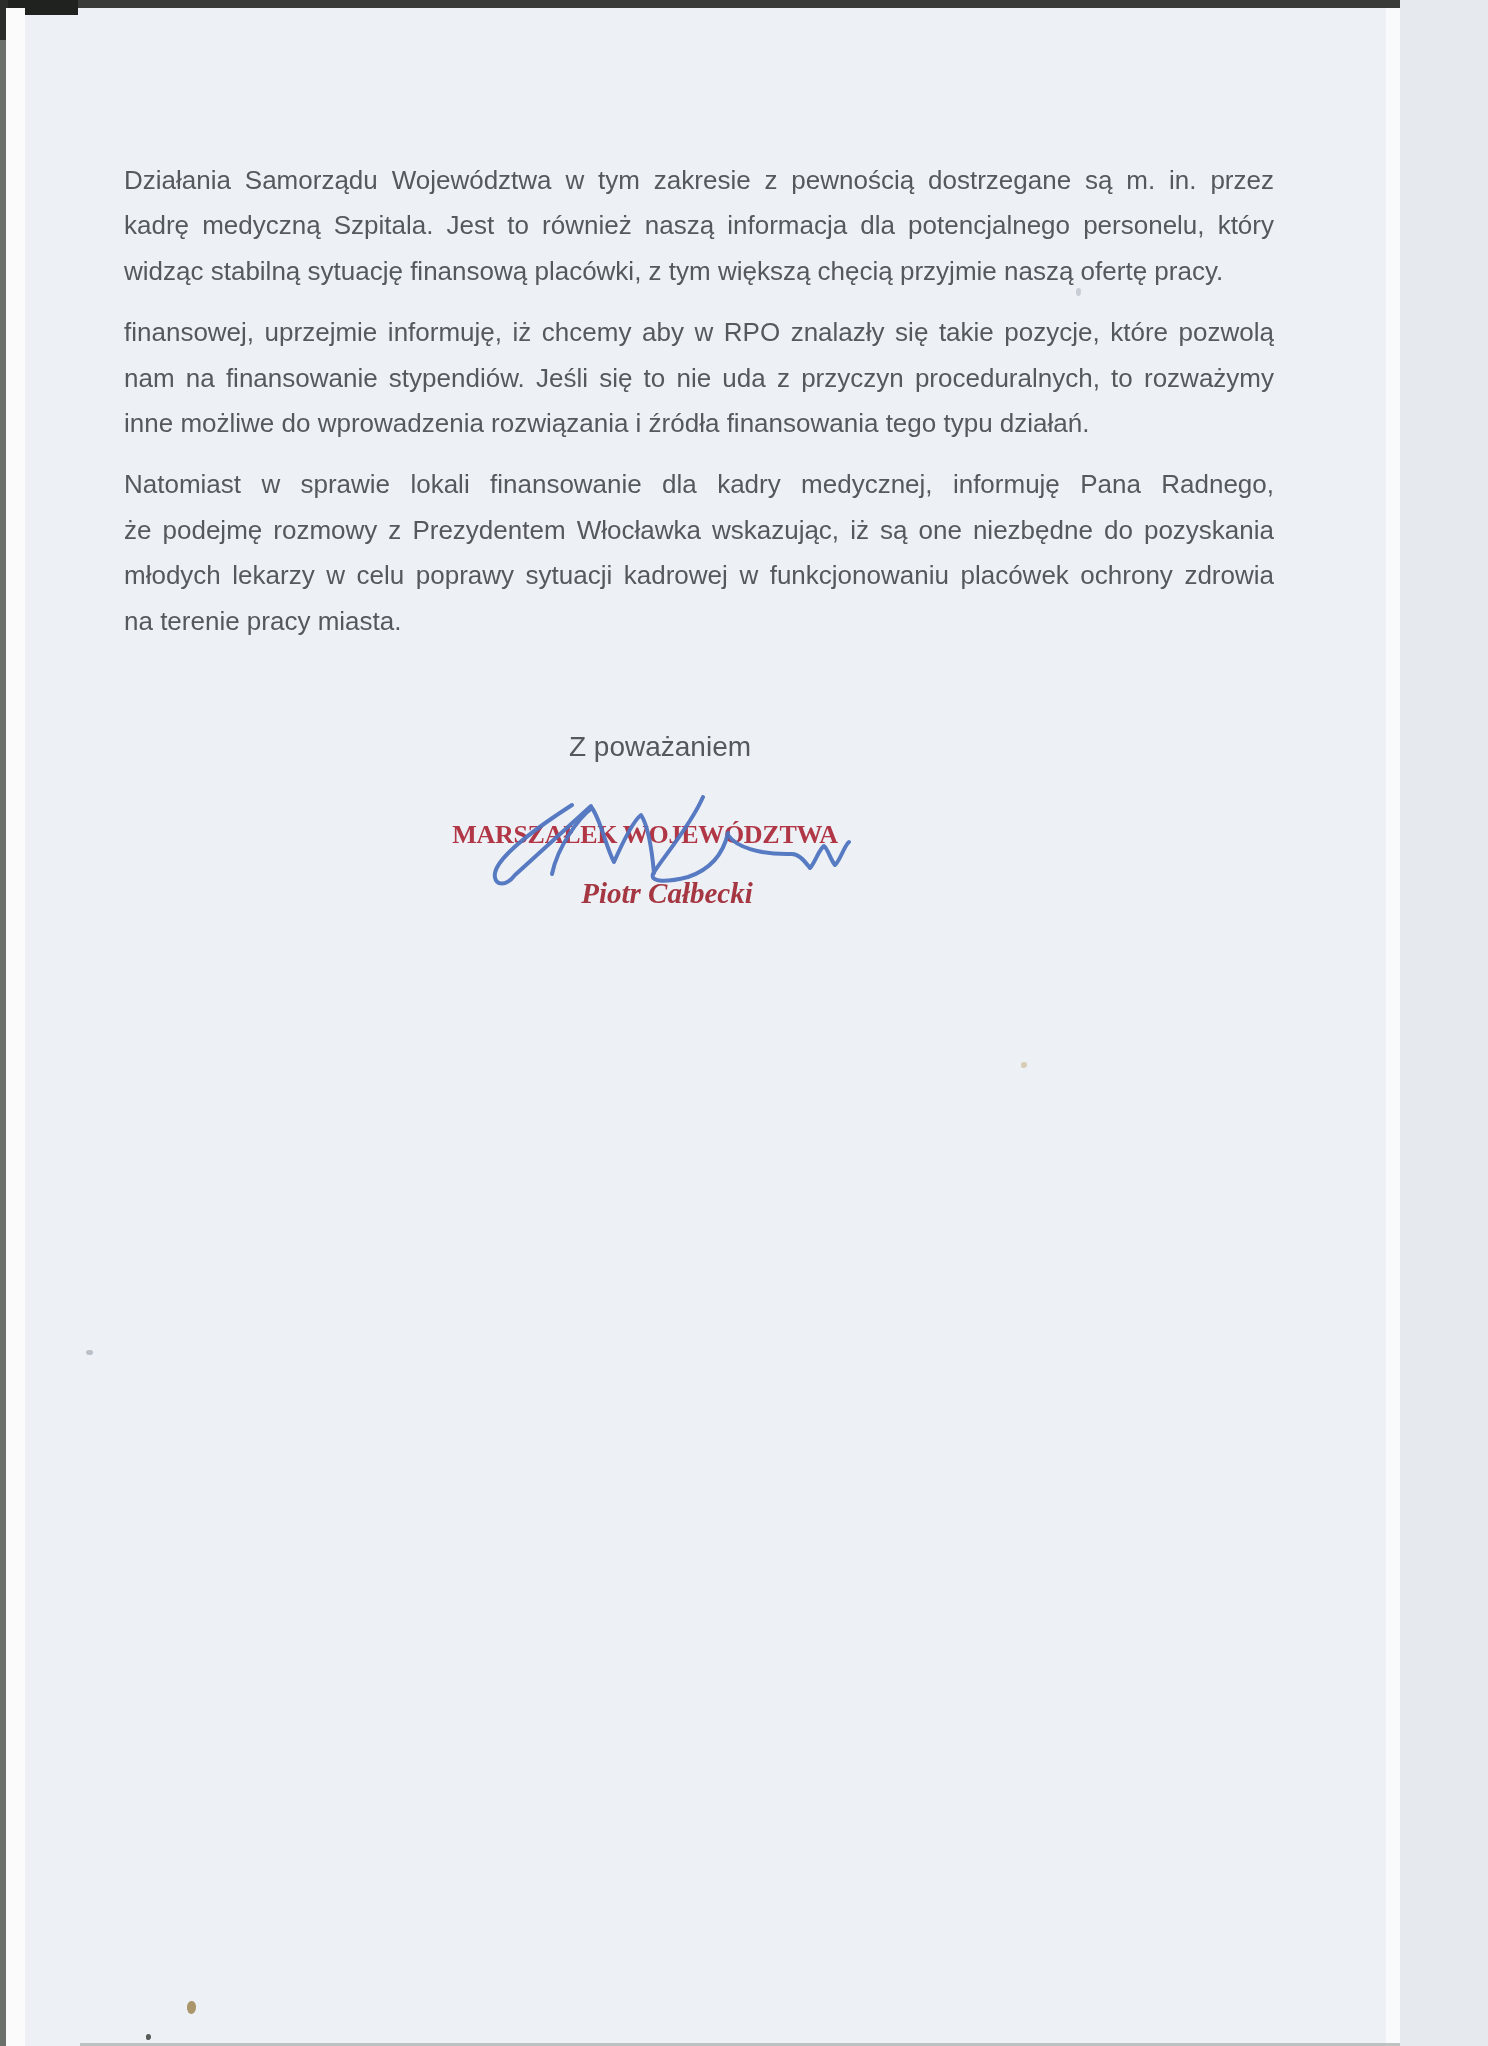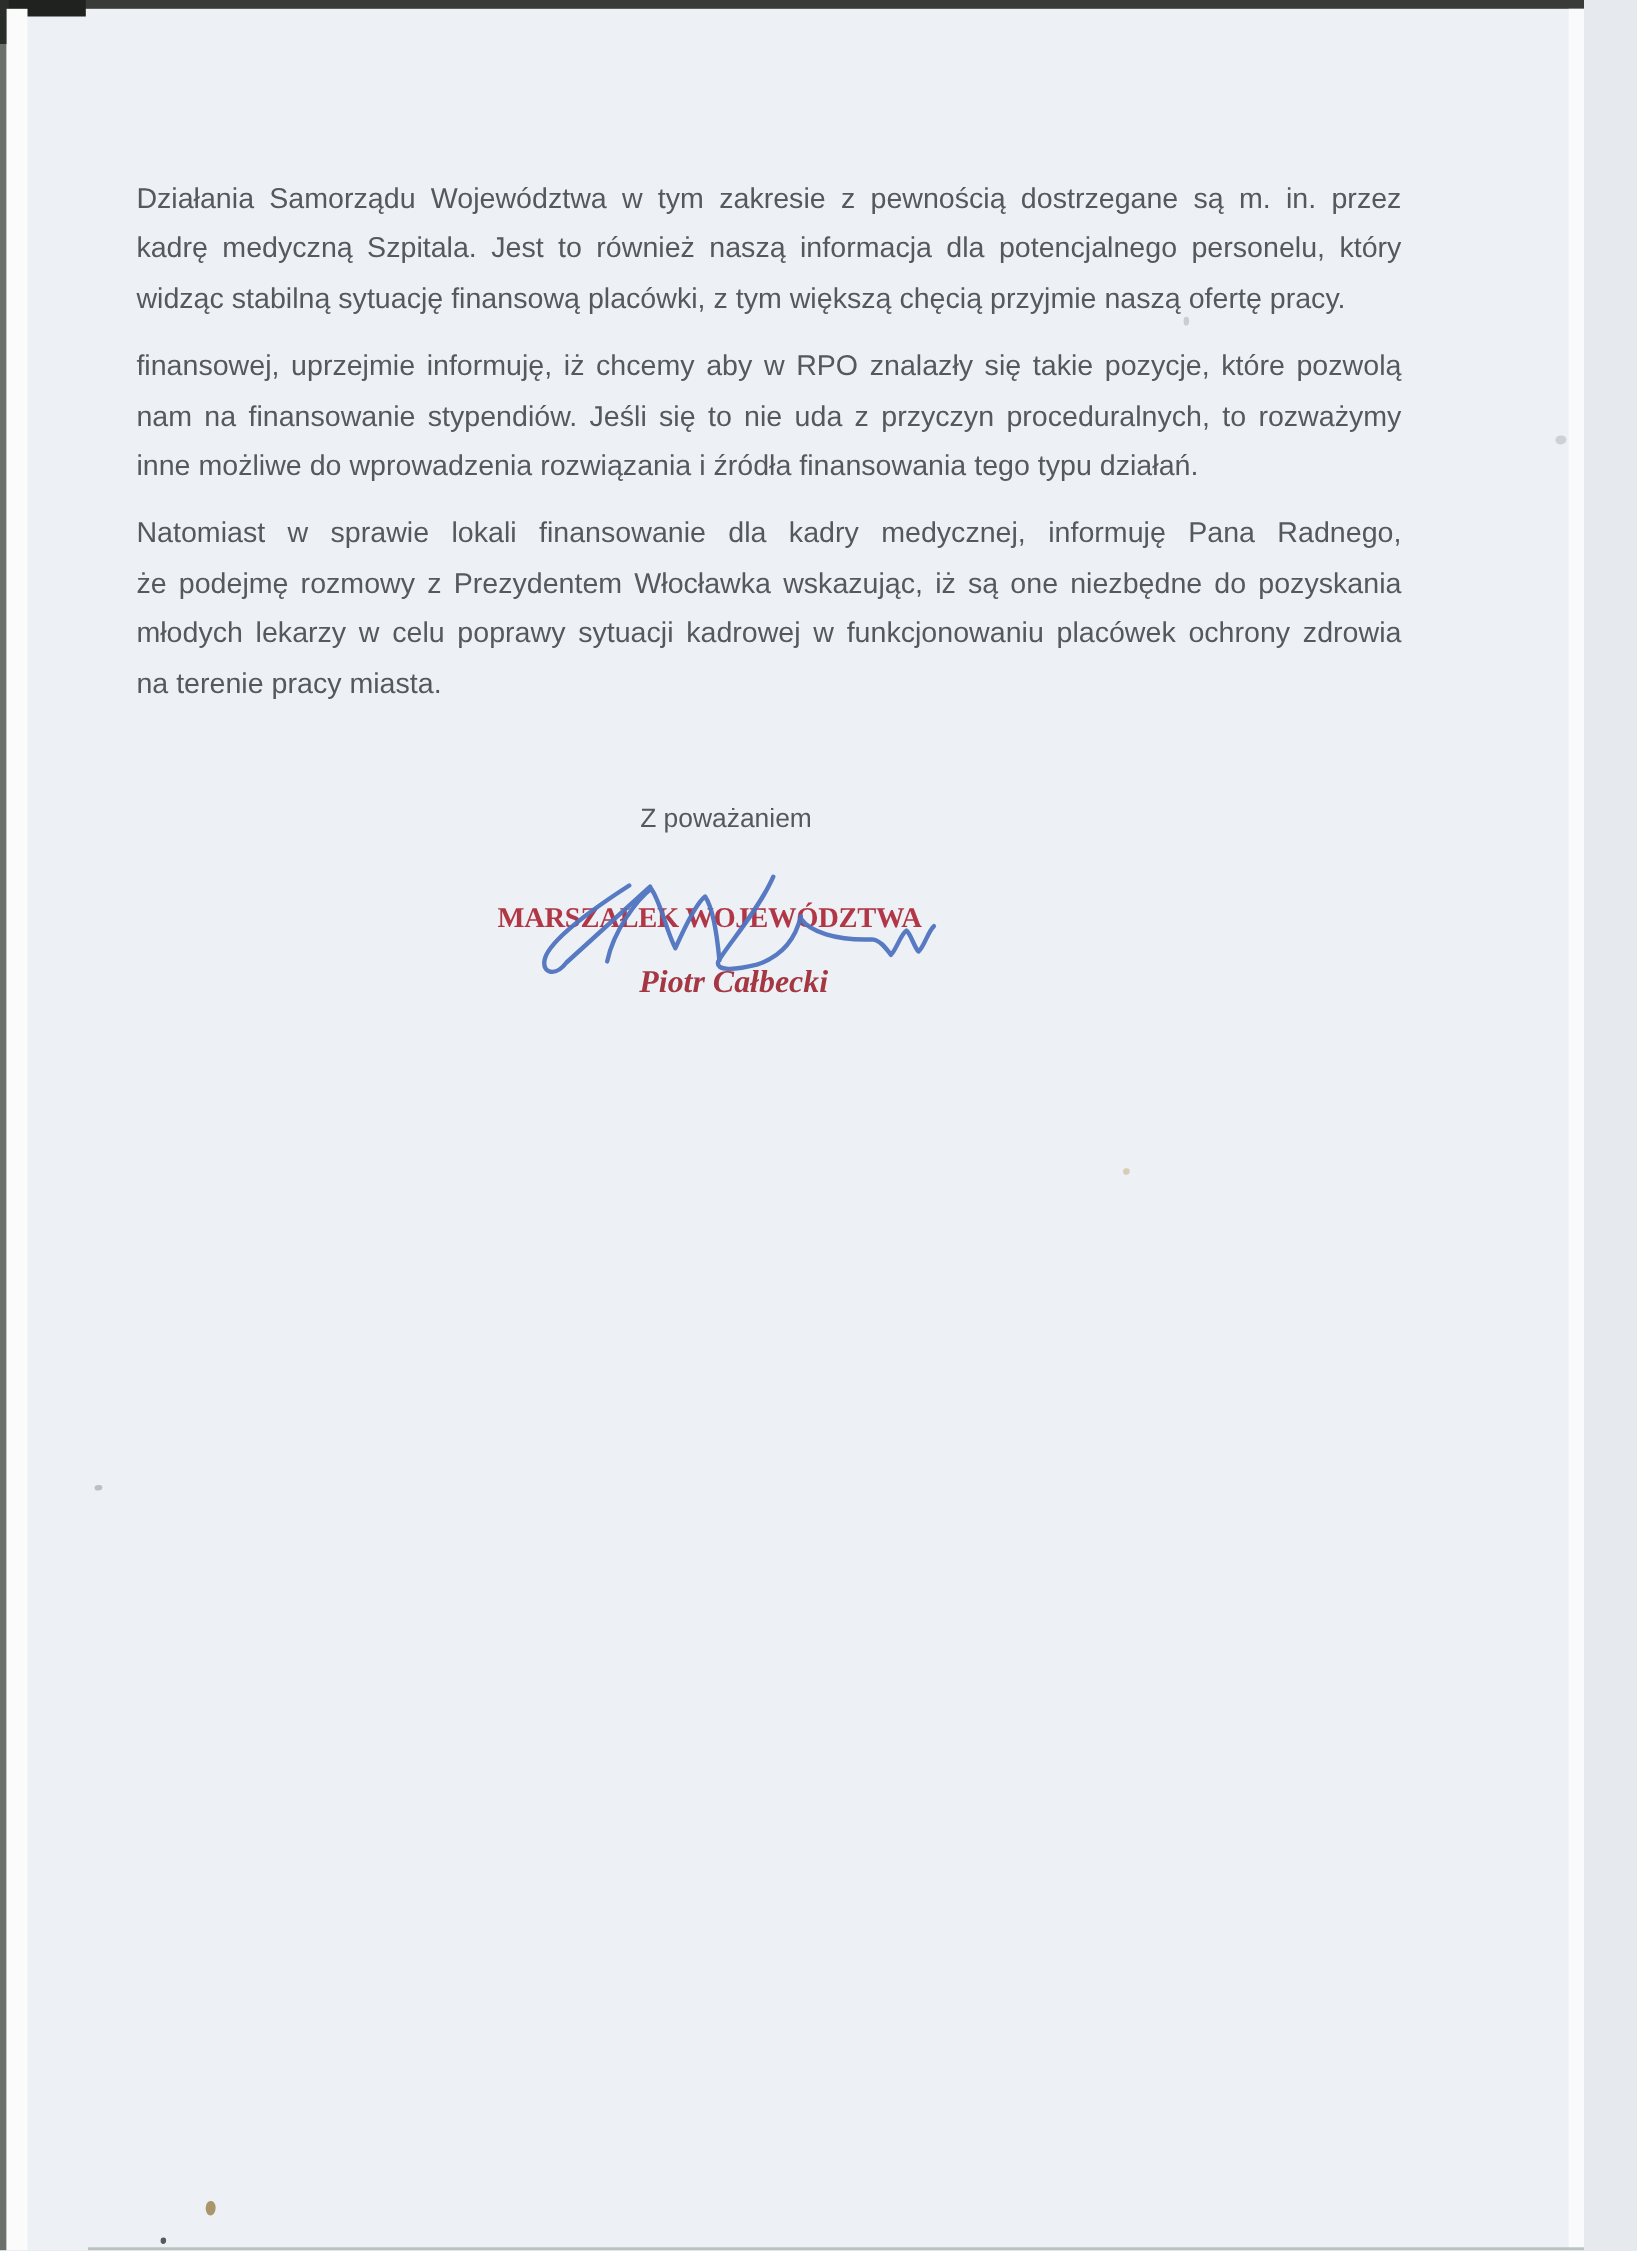--- a/index.html
+++ b/index.html
@@ -2,21 +2,20 @@
 <html><head>
 <meta charset="utf-8">
 <style>
   html,body{margin:0;padding:0;background:#e6e9ee;}
   .page{
     position:relative;
     width:1400px;height:2046px;
     background:#edf1f6;
     overflow:hidden;
     font-family:"Liberation Sans",sans-serif;
-    padding-left:40px;
   }
   
   .edge-top{position:absolute;left:0;top:0;width:100%;height:8px;background:#383b38;}
   .edge-top-corner{position:absolute;left:0;top:0;width:78px;height:15px;background:#1f221f;}
   .edge-left{position:absolute;left:0;top:0;width:6px;height:100%;background:#6b706b;}
   .edge-left-dark{position:absolute;left:0;top:0;width:8px;height:40px;background:#2a2d2a;}
   .sliver-left{position:absolute;left:6px;top:8px;width:19px;height:2038px;background:#fafbfa;}
   .sliver-right{position:absolute;right:0;top:8px;width:14px;height:2038px;background:#f8fafb;}
   .edge-bottom{position:absolute;left:80px;right:0;bottom:0;height:3px;background:#aab0ad;opacity:.75;}
 
@@ -25,21 +24,21 @@
     position:absolute;left:124px;top:158px;width:1150px;
     color:#55585d;font-size:26px;line-height:45.4px;
   }
   .para{margin:0 0 16px 0;}
   .line{text-align:left;}
   .line.j{text-align:justify;text-align-last:justify;}
 
   
   .closing{
     position:absolute;left:430px;top:731px;width:460px;
-    text-align:center;color:#55585d;font-size:24px;
+    text-align:center;color:#55585d;font-size:28px;
   }
   .stamp-title{
     position:absolute;left:405px;top:787px;width:480px;
     text-align:center;
     font-family:"Liberation Serif",serif;font-weight:bold;
     font-size:26px;letter-spacing:-0.3px;
     color:#b13746;z-index:1;margin-top:33px;
   }
   .signature-svg{position:absolute;left:440px;top:775px;z-index:2;}
   .signer-name{

